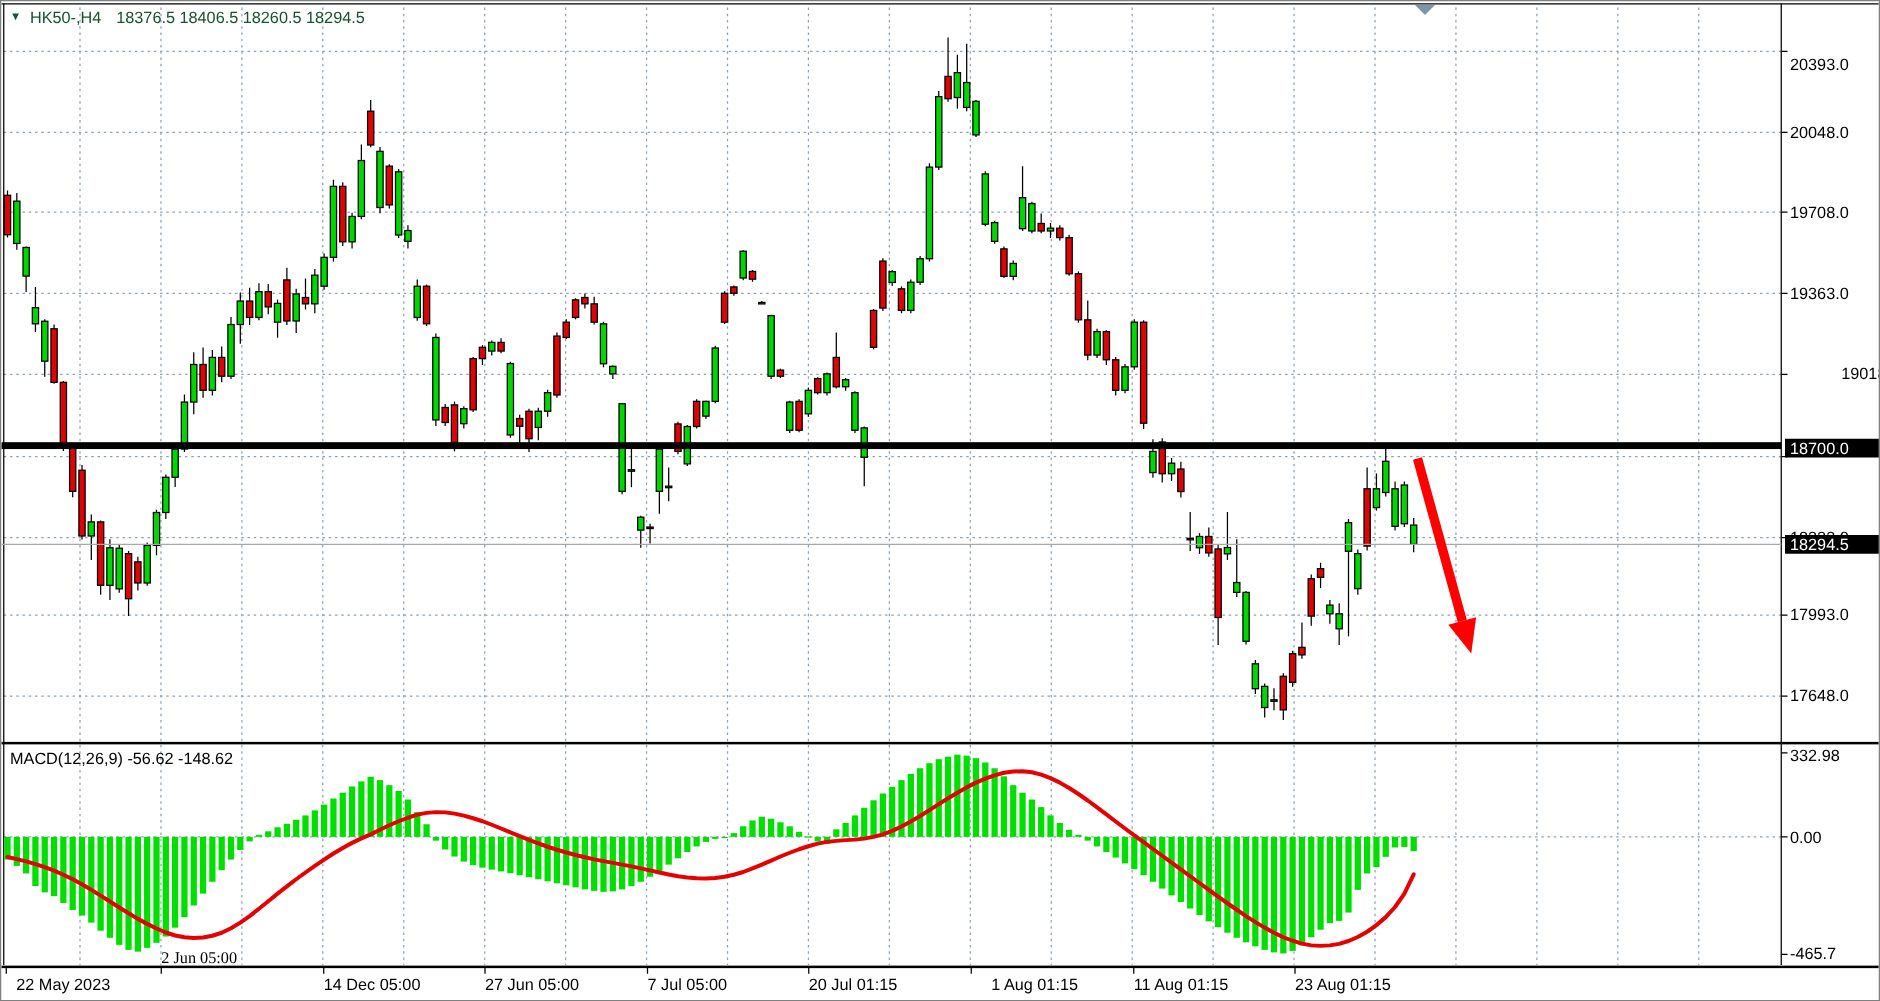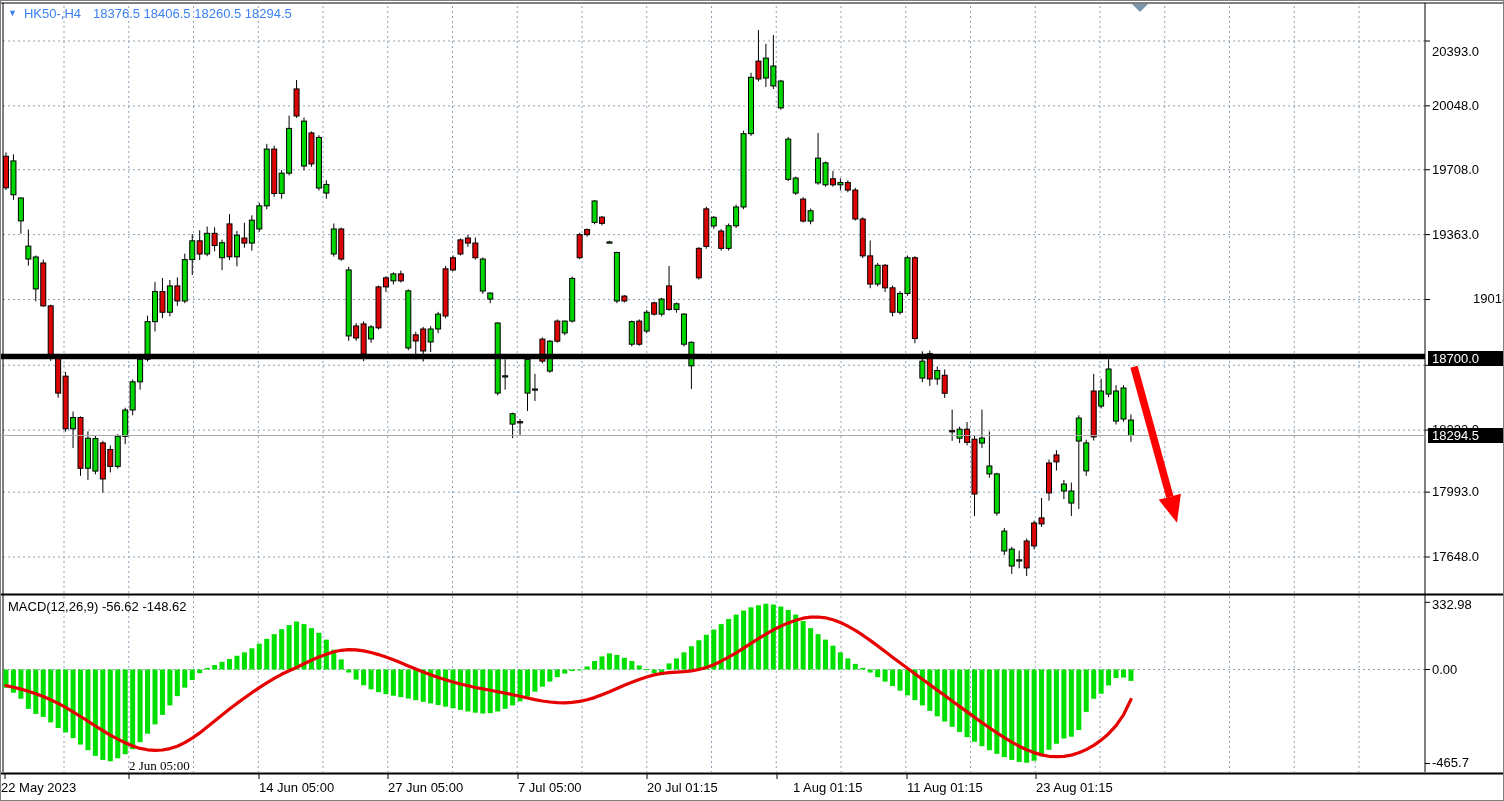--- a/index.html
+++ b/index.html
@@ -3,21 +3,21 @@
 <meta charset="utf-8">
 <style>
   html,body{margin:0;padding:0;background:#f0f0f0;}
   #window{position:relative;width:1504px;height:801px;background:#ffffff;
     font-family:"Liberation Sans","DejaVu Sans",sans-serif;overflow:hidden;
     border:1px solid #808080;box-sizing:border-box;}
   #chart-svg{position:absolute;left:0;top:0;}
   .lbl{position:absolute;font-size:13px;color:#000;white-space:nowrap;line-height:14px;}
   .badge{position:absolute;left:1427px;width:74px;height:15px;background:#000;color:#fff;
     font-size:13px;line-height:15px;padding-left:4px;z-index:6;}
-  #title-bar{position:absolute;left:7px;top:5px;font-size:13px;color:#3b82f6;z-index:5;}
+  #title-bar{position:absolute;left:7px;top:5px;font-size:13px;color:#14532d;z-index:5;}
   #title-bar .tri{font-size:9px;vertical-align:2px;margin-right:7px;}
   #title-bar .sym{margin-right:12px;}
   #macd-label{position:absolute;left:7px;top:598px;font-size:13px;color:#000;z-index:5;}
   .axis-area{position:absolute;background:transparent;}
 </style>
 </head>
 <body>
 
 <div id="window">
   <svg id="chart-svg" width="1504" height="801">
@@ -594,23 +594,23 @@
       <div class="lbl" style="left: 1431px; top: 661.5px;">0.00</div>
       <div class="lbl" style="left: 1431px; top: 755.478px;">-465.7</div>
       <div class="lbl" style="left: 1431px; top: 44px;">20393.0</div>
       <div class="lbl" style="left: 1431px; top: 97.8521px;">20048.0</div>
       <div class="lbl" style="left: 1431px; top: 161.764px;">19708.0</div>
       <div class="lbl" style="left: 1431px; top: 226.616px;">19363.0</div>
       <div class="lbl" style="left: 1472px; top: 291.468px;">19018.0</div>
       <div class="lbl" style="left: 1431px; top: 422.112px;">18323.0</div>
       <div class="lbl" style="left: 1431px; top: 484.145px;">17993.0</div>
       <div class="lbl" style="left: 1431px; top: 548.997px;">17648.0</div>
-      <div class="lbl" style="left: 0; top: 780px;">22 May 2023</div>
+      <div class="lbl" style="left: 12px; top: 780px;">22 May 2023</div>
       <div class="lbl" style="left: 128px; top: 758px; font-family: Liberation Serif, serif;">2 Jun 05:00</div>
-      <div class="lbl" style="left: 258px; top: 780px;">14 Jun 05:00</div>
+      <div class="lbl" style="left: 258px; top: 780px;">14 Dec 05:00</div>
       <div class="lbl" style="left: 387px; top: 780px;">27 Jun 05:00</div>
       <div class="lbl" style="left: 517px; top: 780px;">7 Jul 05:00</div>
       <div class="lbl" style="left: 646px; top: 780px;">20 Jul 01:15</div>
       <div class="lbl" style="left: 792px; top: 780px;">1 Aug 01:15</div>
       <div class="lbl" style="left: 906px; top: 780px;">11 Aug 01:15</div>
       <div class="lbl" style="left: 1035px; top: 780px;">23 Aug 01:15</div>
     </div>
 </div>
 
 </body></html>

